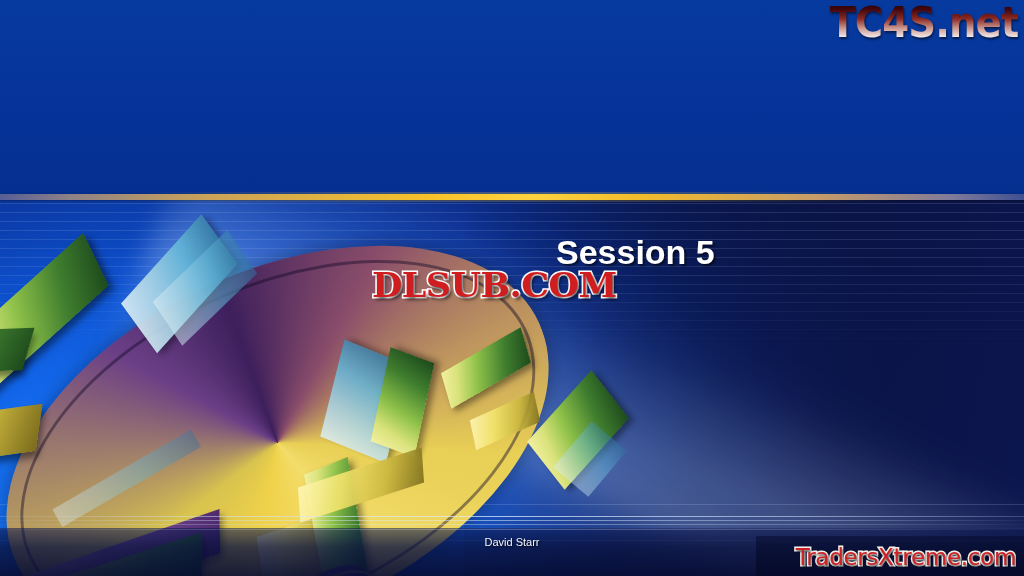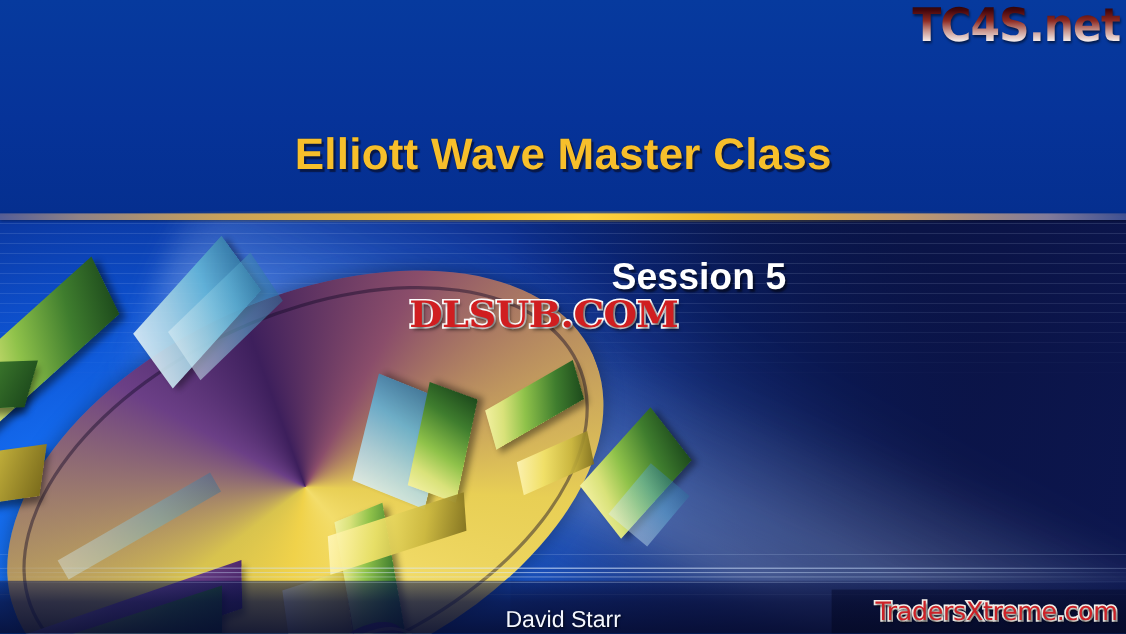--- a/index.html
+++ b/index.html
@@ -226,26 +226,25 @@
     font-weight: bold;
     color: #ffffff;
     text-shadow: 2px 2px 2px rgba(0,0,0,.55);
     white-space: nowrap;
   }
   .presenter {
     position: absolute;
     left: 0; top: 536px;
     width: 1024px;
     text-align: center;
-    font-size: 21px;
+    font-size: 11px;
     font-weight: normal;
     color: #f4f7ff;
     text-shadow: 1px 1px 2px rgba(0,0,0,.75);
     white-space: nowrap;
-    margin-top: 16px;
   }
 
   
   .wm-tc4s {
     position: absolute;
     right: 6px; top: 2px;
     font-family: "DejaVu Sans", sans-serif;
     font-size: 42px;
     font-weight: bold;
     letter-spacing: -1px;
@@ -346,21 +345,20 @@
   <div class="gold-rule-glow"></div>
   <div class="gold-rule"></div>
 
   <div class="low-rules">
     <i></i>
       <i></i>
       <i></i>
       <i></i>
   </div>
 
-  <div class="slide-title">Elliott Wave Master Class</div>
 
   <div class="session-label">Session 5</div>
 
   <div class="presenter">David Starr</div>
 
   <div class="wm-tc4s">TC4S.net</div>
 
   <div class="wm-dlsub">DLSUB.COM</div>
 
   <div class="wm-traders-box"></div>

